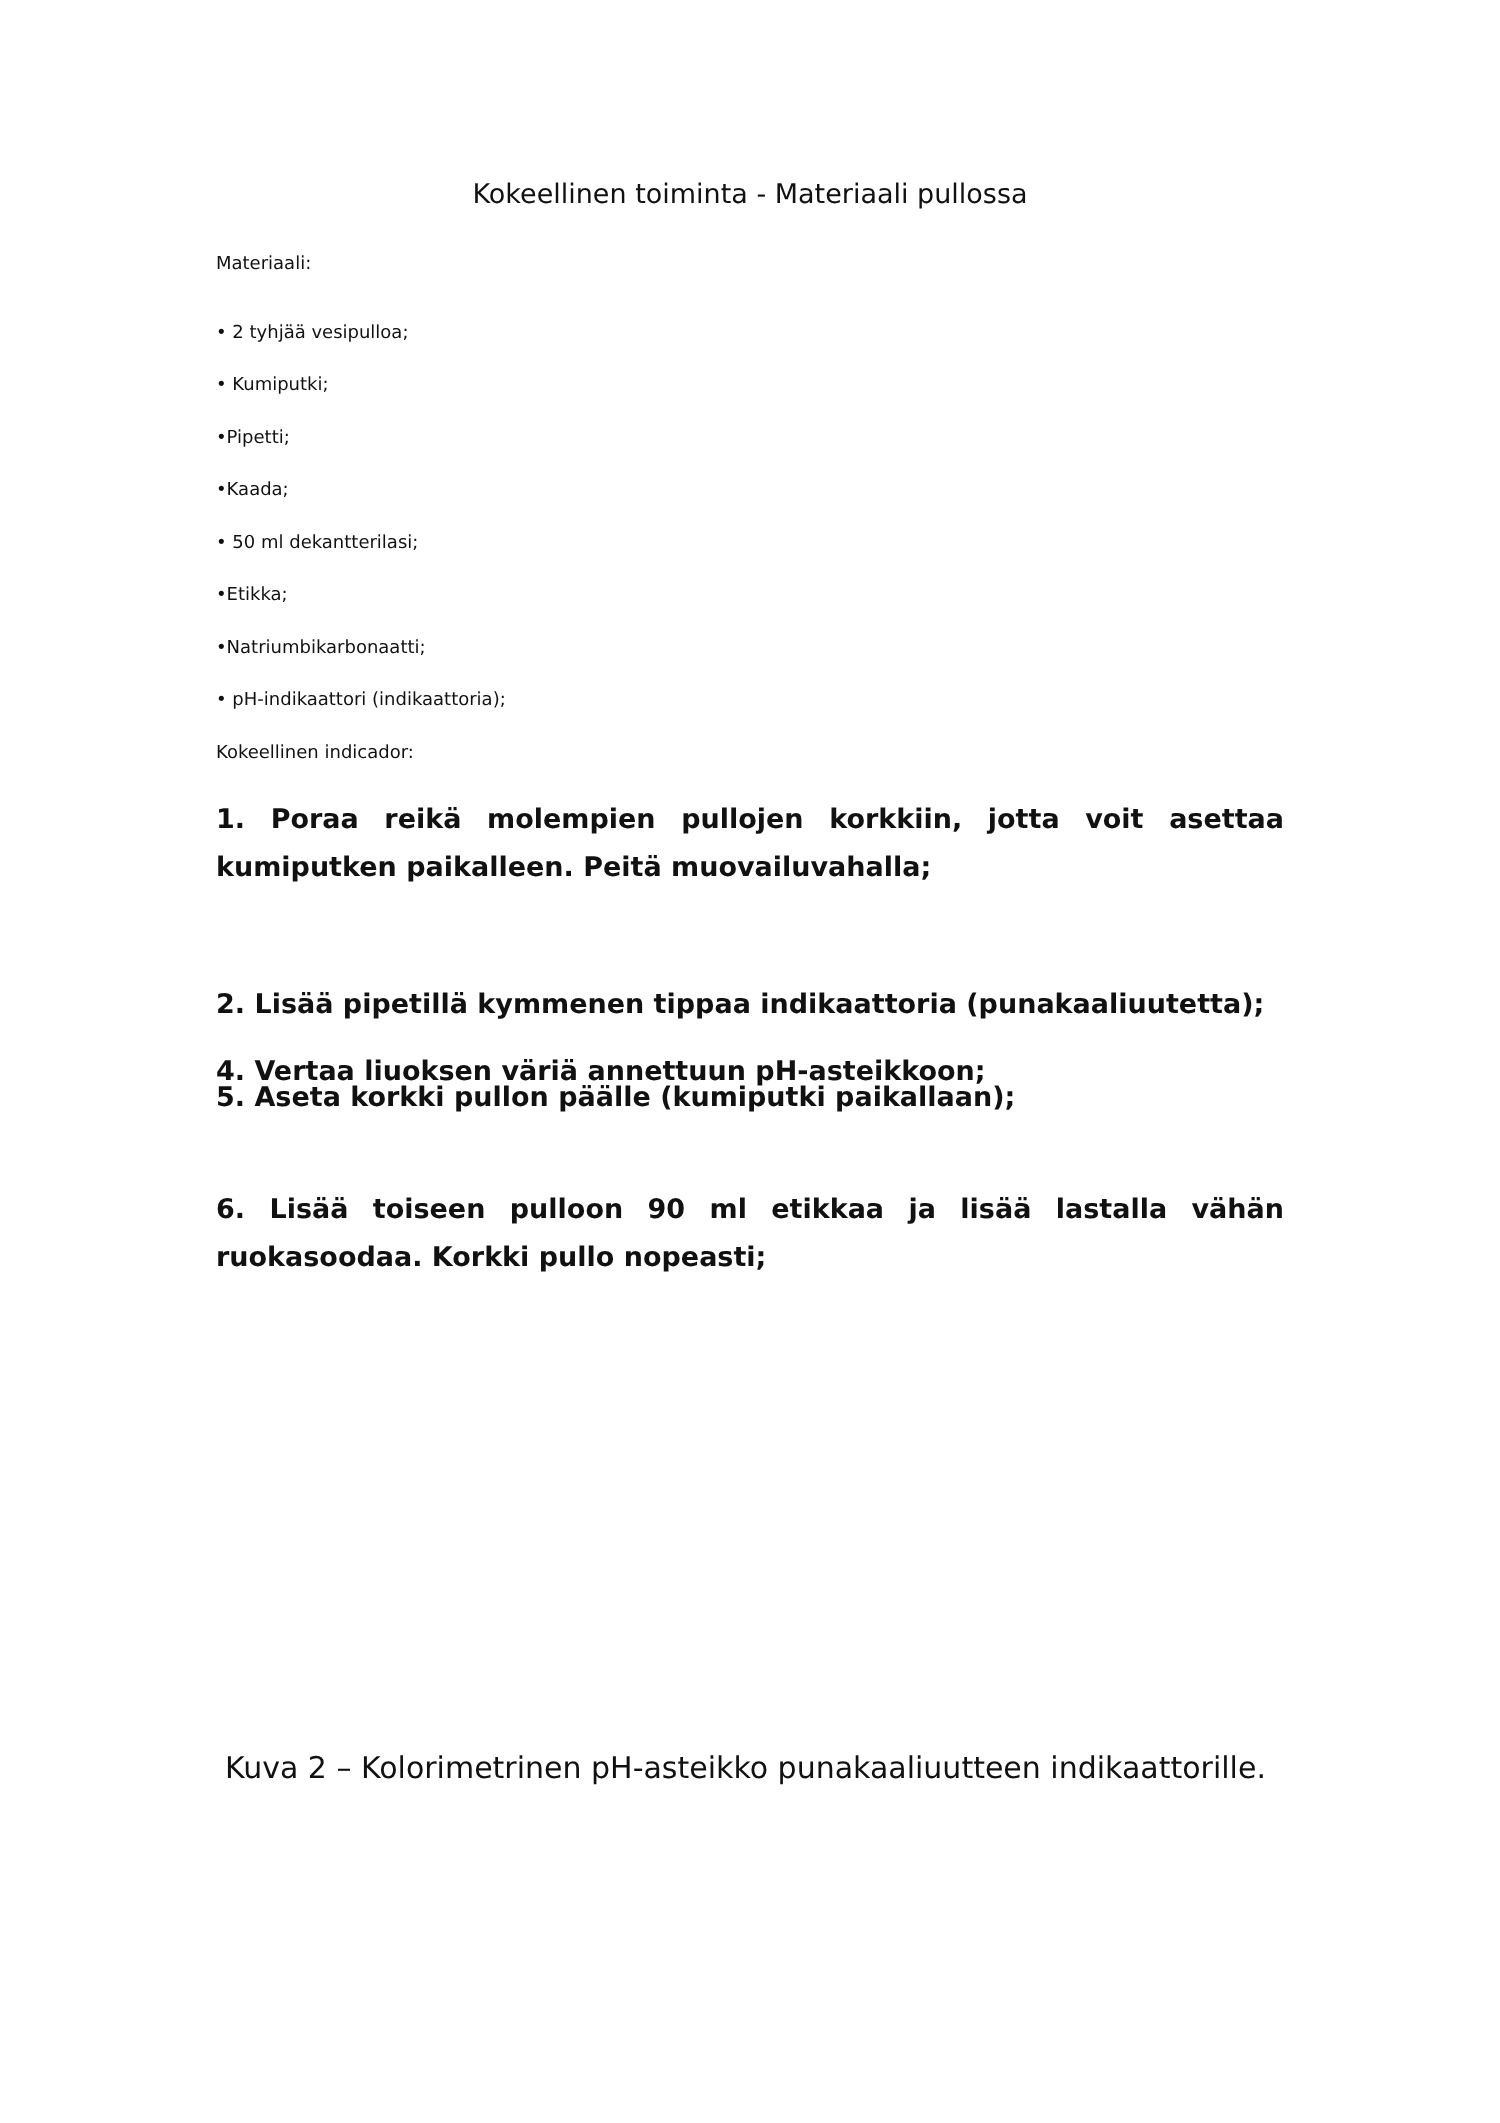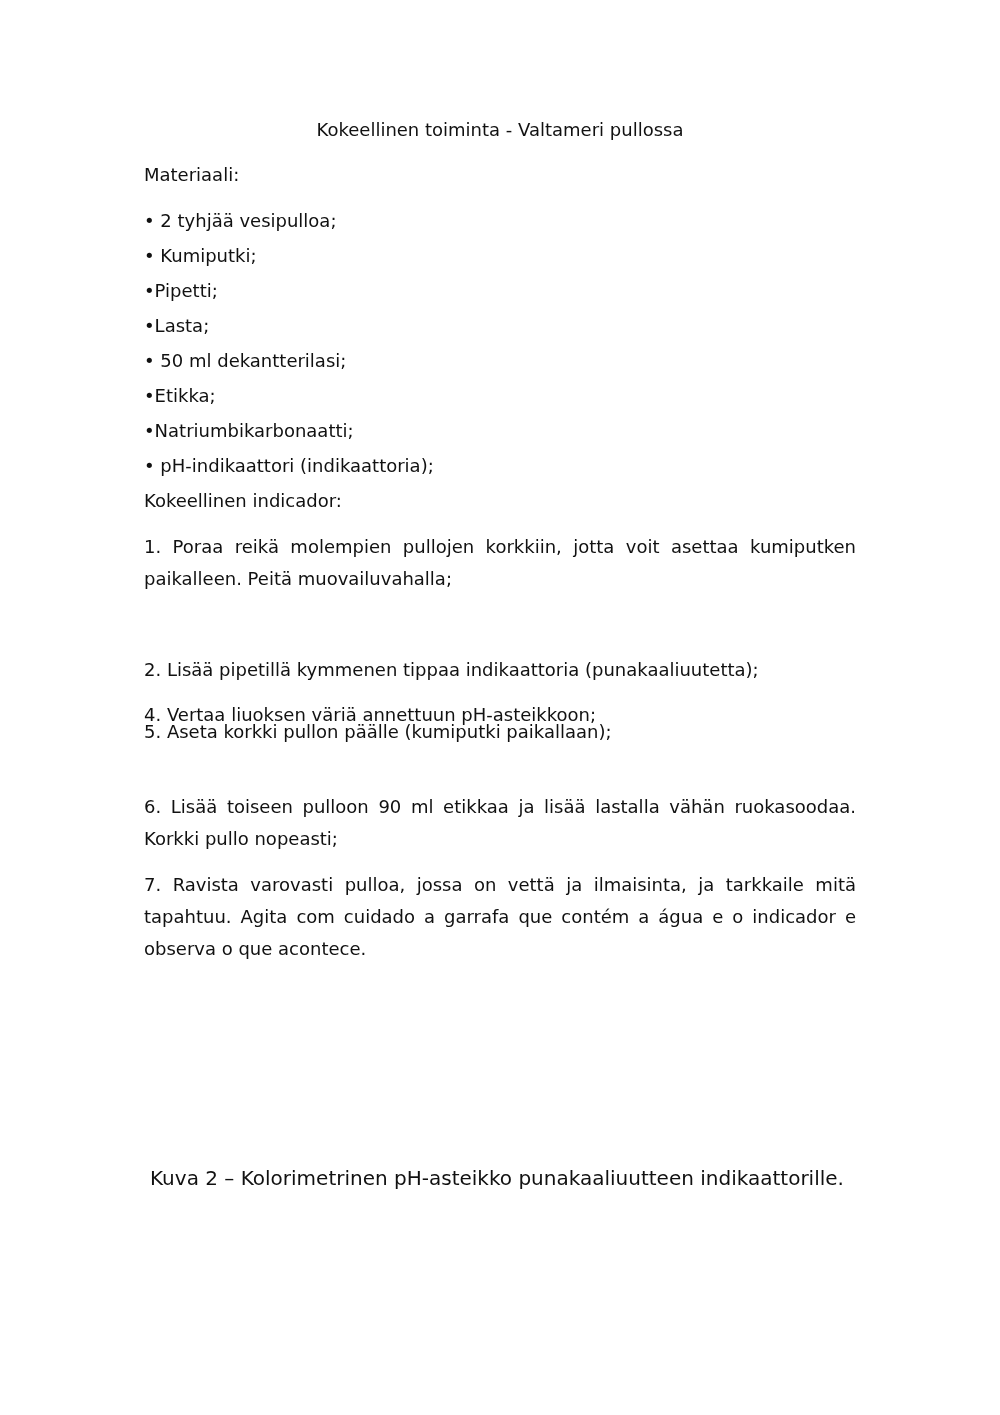--- a/index.html
+++ b/index.html
@@ -6,50 +6,49 @@
   body {
     width: 1000px; height: 1415px; position: relative; overflow: hidden;
     font-family: "DejaVu Sans", sans-serif; color: #111111;
   }
   .page { position: absolute; left: 0; top: 0; width: 1000px; height: 1415px; background: #fff; }
   .title {
     position: absolute; top: 118px; left: 0; width: 1000px;
     text-align: center; font-size: 18px; line-height: 24px;
   }
   .line {
-    position: absolute; left: 144px; font-size: 18px; line-height: 24px; white-space: nowrap;
+    position: absolute; left: 144px; font-size: 12px; line-height: 24px; white-space: nowrap;
   }
   .para {
     position: absolute; left: 144px; width: 712px; font-size: 18px; line-height: 32px;
-    text-align: justify; text-align-last: left;
+    text-align: justify; text-align-last: left; font-weight: bold;
   }
   .caption {
     position: absolute; left: 150px; top: 1166px; font-size: 20px; line-height: 24px; white-space: nowrap;
   }
 </style>
 </head>
 <body>
 
 <div class="page">
-  <div class="title">Kokeellinen toiminta - Valtameri pullossa</div>
+  <div class="title">Kokeellinen toiminta - Materiaali pullossa</div>
 
   <div class="line" style="top:163px">Materiaali:</div>
 
   <div class="line" style="top:209px">• 2 tyhjää vesipulloa;</div>
   <div class="line" style="top:244px">• Kumiputki;</div>
   <div class="line" style="top:279px">•Pipetti;</div>
-  <div class="line" style="top:314px">•Lasta;</div>
+  <div class="line" style="top:314px">•Kaada;</div>
   <div class="line" style="top:349px">• 50 ml dekantterilasi;</div>
   <div class="line" style="top:384px">•Etikka;</div>
   <div class="line" style="top:419px">•Natriumbikarbonaatti;</div>
   <div class="line" style="top:454px">• pH-indikaattori (indikaattoria);</div>
 
   <div class="line" style="top:489px">Kokeellinen indicador:</div>
 
   <div class="para" style="top:531px">1. Poraa reikä molempien pullojen korkkiin, jotta voit asettaa kumiputken paikalleen. Peitä muovailuvahalla;</div>
   <div class="para" style="top:654px">2. Lisää pipetillä kymmenen tippaa indikaattoria (punakaaliuutetta);</div>
   <div class="para" style="top:699px">4. Vertaa liuoksen väriä annettuun pH-asteikkoon;</div>
   <div class="para" style="top:716px">5. Aseta korkki pullon päälle (kumiputki paikallaan);</div>
   <div class="para" style="top:791px">6. Lisää toiseen pulloon 90 ml etikkaa ja lisää lastalla vähän ruokasoodaa. Korkki pullo nopeasti;</div>
-  <div class="para" style="top:869px">7. Ravista varovasti pulloa, jossa on vettä ja ilmaisinta, ja tarkkaile mitä tapahtuu. Agita com cuidado a garrafa que contém a água e o indicador e observa o que acontece.</div>
 
   <div class="caption">Kuva 2 – Kolorimetrinen pH-asteikko punakaaliuutteen indikaattorille.</div>
 </div>
 
 </body></html>

